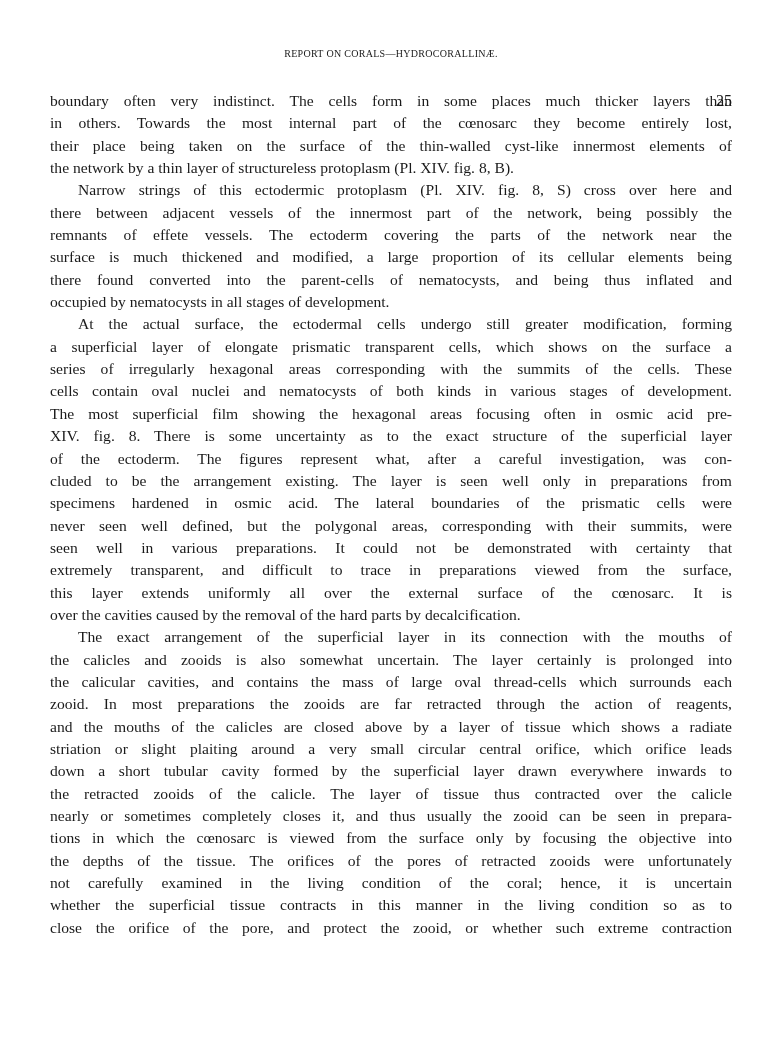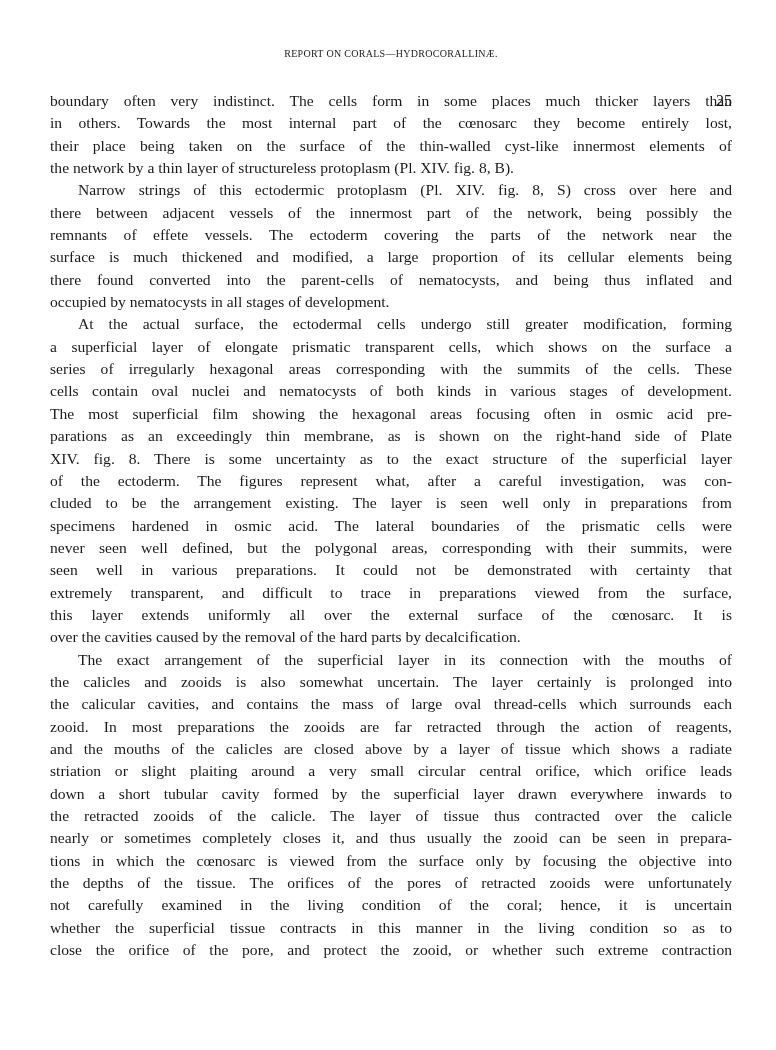--- a/index.html
+++ b/index.html
@@ -55,21 +55,20 @@
       <span class="line">surface is much thickened and modified, a large proportion of its cellular elements being</span>
       <span class="line">there found converted into the parent-cells of nematocysts, and being thus inflated and</span>
       <span class="line last">occupied by nematocysts in all stages of development.</span>
     </div>
     <div>
       <span class="line indent">At the actual surface, the ectodermal cells undergo still greater modification, forming</span>
       <span class="line">a superficial layer of elongate prismatic transparent cells, which shows on the surface a</span>
       <span class="line">series of irregularly hexagonal areas corresponding with the summits of the cells.  These</span>
       <span class="line">cells contain oval nuclei and nematocysts of both kinds in various stages of development.</span>
       <span class="line">The most superficial film showing the hexagonal areas focusing often in osmic acid pre-</span>
-      <span class="line">parations as an exceedingly thin membrane, as is shown on the right-hand side of Plate</span>
       <span class="line">XIV. fig. 8.  There is some uncertainty as to the exact structure of the superficial layer</span>
       <span class="line">of the ectoderm.  The figures represent what, after a careful investigation, was con-</span>
       <span class="line">cluded to be the arrangement existing.  The layer is seen well only in preparations from</span>
       <span class="line">specimens hardened in osmic acid.  The lateral boundaries of the prismatic cells were</span>
       <span class="line">never seen well defined, but the polygonal areas, corresponding with their summits, were</span>
       <span class="line">seen well in various preparations.  It could not be demonstrated with certainty that</span>
       <span class="line">extremely transparent, and difficult to trace in preparations viewed from the surface,</span>
       <span class="line">this layer extends uniformly all over the external surface of the cœnosarc.  It is</span>
       <span class="line last">over the cavities caused by the removal of the hard parts by decalcification.</span>
     </div>

